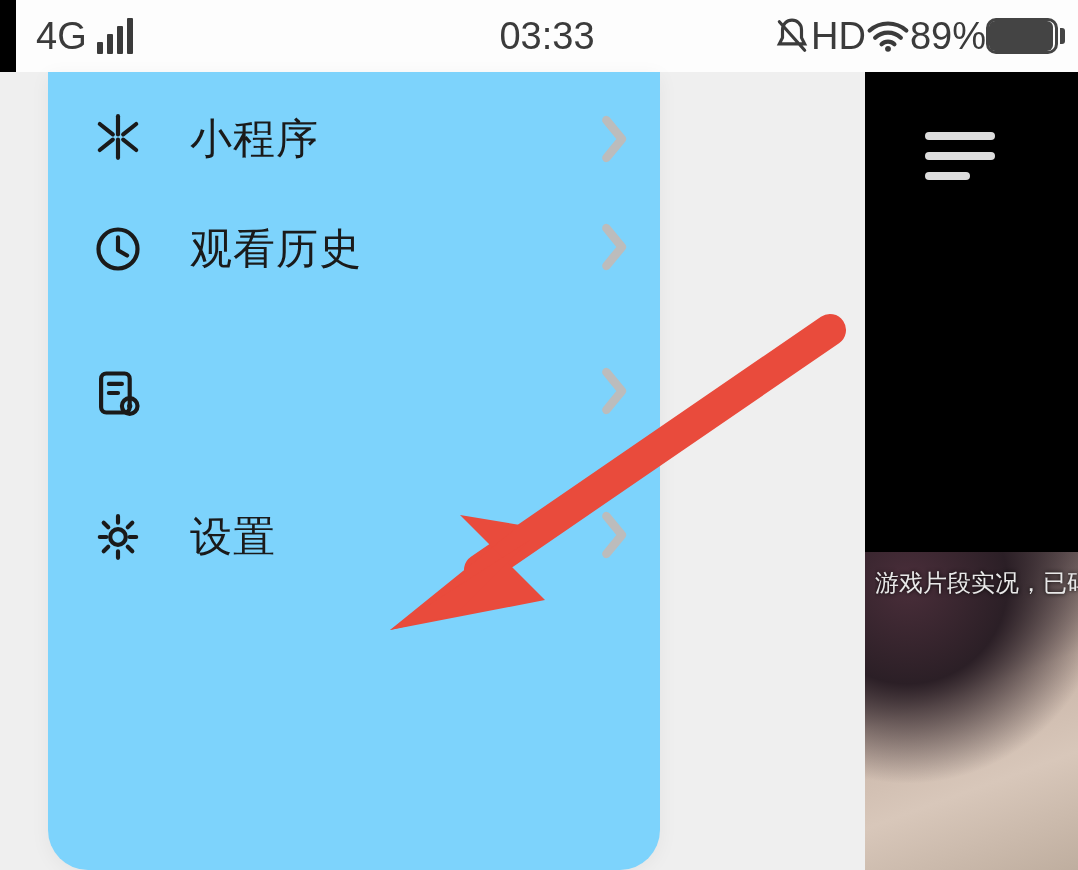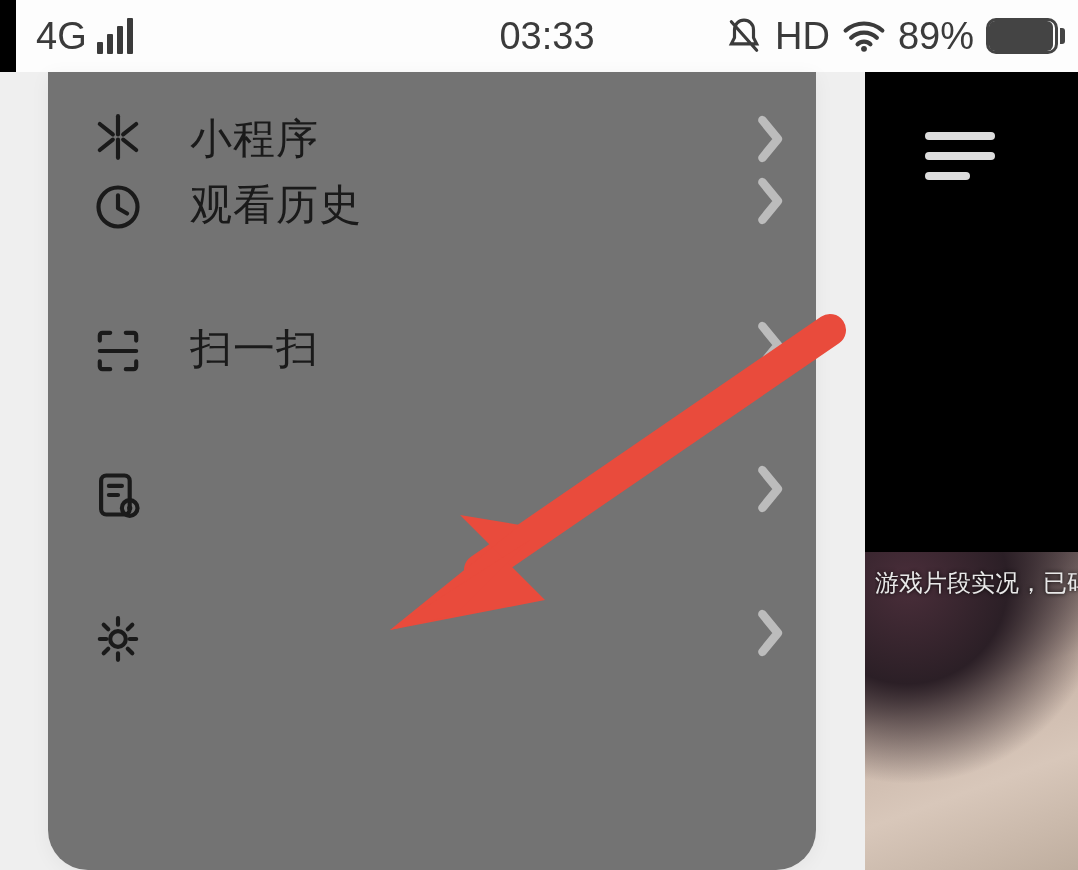--- a/index.html
+++ b/index.html
@@ -7,21 +7,21 @@
   body { background: #000; position: relative; }
 
   
   .status-bar {
     position: absolute; top: 0; left: 0; right: 0; height: 72px;
     background: #fdfdfd; display: flex; align-items: center;
     padding: 0 20px; color: #3b3b3b; font-size: 38px; margin-left: 16px;
   }
   .status-left { display: flex; align-items: center; gap: 10px; }
   .status-center { position: absolute; left: 50%; transform: translateX(-50%); font-variant-numeric: tabular-nums; }
-  .status-right { margin-left: auto; display: flex; align-items: center; gap: 12px; }
+  .status-right { margin-left: auto; display: flex; align-items: center; gap: 0; }
   .sb-txt { font-weight: 500; }
   .signal-bars { display: flex; align-items: flex-end; gap: 4px; }
   .signal-bars span { width: 6px; background: #3b3b3b; border-radius: 1px; }
   .signal-bars span:nth-child(1){height:12px;}
   .signal-bars span:nth-child(2){height:20px;}
   .signal-bars span:nth-child(3){height:28px;}
   .signal-bars span:nth-child(4){height:36px;}
   .wifi-svg, .bell-svg, .batt-svg { display:block; }
   .batt-wrap { position: relative; width: 72px; height: 36px; }
   .batt-body { position:absolute; inset:0; border:3px solid #444; border-radius:10px; }
@@ -53,28 +53,28 @@
   }
 
   
   .panel-area {
     position:absolute; top:72px; left:0; width:865px; bottom:0;
     background:#efefef;
   }
 
   
   .panel {
-    position:absolute; top:0; left:48px; width:768px; bottom:0;
-    background:#737373; border-radius: 0 0 40px 40px;
+    position:absolute; top:0; left:48px; width:612px; bottom:0;
+    background:#7dd3fc; border-radius: 0 0 40px 40px;
     box-shadow: 0 4px 20px rgba(0,0,0,0.05);
     padding-bottom:10px;
   }
 
   .menu-item {
-    display:flex; height:144px;
+    display:flex; align-items:center; height:144px;
     padding: 0 30px 0 40px;
   }
   .mi-icon { width:60px; height:60px; display:flex; align-items:center; justify-content:center; }
   .mi-icon svg { width:52px; height:52px; stroke:#1a1a1a; fill:none; stroke-width:3.2; stroke-linecap:round; stroke-linejoin:round;}
   .mi-label { margin-left:42px; font-size:42px; color:#1a1a1a; font-weight:400; letter-spacing:1px;}
   .chev { margin-left:auto; }
   .chev svg{ width:30px; height:48px; stroke:#bcbcbc; fill:none; stroke-width:5; stroke-linecap:round; stroke-linejoin:round;}
   .first-item { height:105px; align-items:flex-end; padding-bottom:10px; }
 
   
@@ -152,35 +152,20 @@
             <circle cx="20" cy="20" r="15"></circle>
             <polyline points="20,11 20,21 27,25"></polyline>
           </svg>
       </span>
       <span class="mi-label">观看历史</span>
       <span class="chev"><svg viewBox="0 0 16 28">
             <polyline points="3,3 12,14 3,25"></polyline>
           </svg></span>
     </div>
 
-    <div class="menu-item">
-      <span class="mi-icon">
-        <svg viewBox="0 0 40 40">
-            <path d="M6 12V8a2 2 0 0 1 2-2h6"></path>
-            <path d="M34 12V8a2 2 0 0 0-2-2h-6"></path>
-            <path d="M6 28v4a2 2 0 0 0 2 2h6"></path>
-            <path d="M34 28v4a2 2 0 0 1-2 2h-6"></path>
-            <line x1="6" y1="20" x2="34" y2="20"></line>
-          </svg>
-      </span>
-      <span class="mi-label">扫一扫</span>
-      <span class="chev"><svg viewBox="0 0 16 28">
-            <polyline points="3,3 12,14 3,25"></polyline>
-          </svg></span>
-    </div>
 
     <div class="menu-item">
       <span class="mi-icon">
         <svg viewBox="0 0 40 40">
             <rect x="7" y="5" width="22" height="30" rx="4"></rect>
             <line x1="13" y1="13" x2="23" y2="13"></line>
             <line x1="13" y1="20" x2="20" y2="20"></line>
             <circle cx="29" cy="30" r="6"></circle>
             <circle cx="29" cy="30" r="2" fill="#1a1a1a" stroke="none"></circle>
           </svg>
@@ -190,20 +175,21 @@
           </svg></span>
     </div>
 
     <div class="menu-item">
       <span class="mi-icon">
         <svg viewBox="0 0 40 40">
             <circle cx="20" cy="20" r="6"></circle>
             <path d="M20 4v5M20 31v5M6 20h5M29 20h5M9 9l3.5 3.5M27.5 27.5L31 31M31 9l-3.5 3.5M12.5 27.5L9 31"></path>
           </svg>
       </span>
+      <span class="mi-label">设置</span>
       <span class="chev"><svg viewBox="0 0 16 28">
             <polyline points="3,3 12,14 3,25"></polyline>
           </svg></span>
     </div>
 
   </div>
 </div>
 
 <svg class="arrow-svg" viewBox="0 0 500 360">
   <line x1="470" y1="40" x2="120" y2="280" stroke="#e94b3c" stroke-width="32" stroke-linecap="round"></line>

